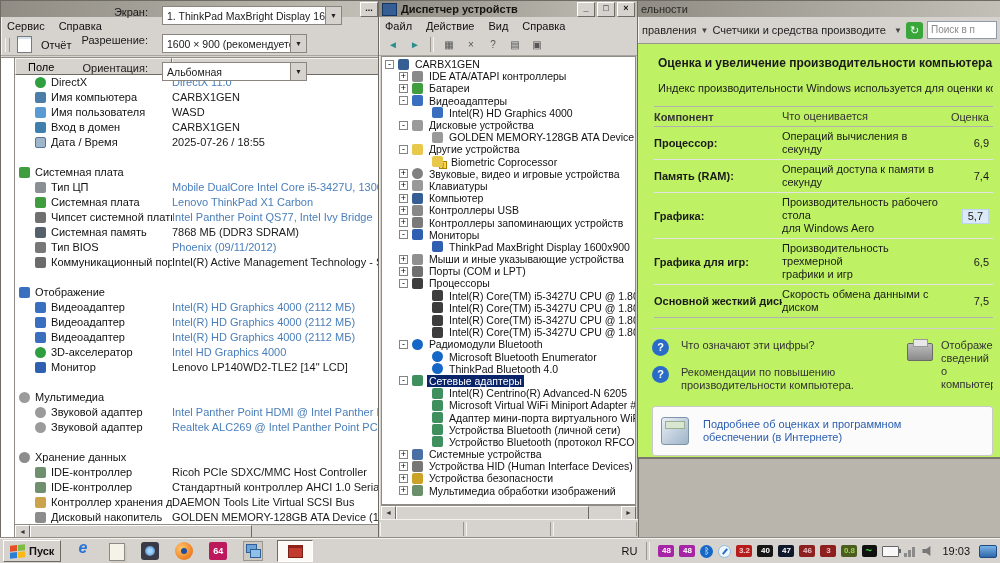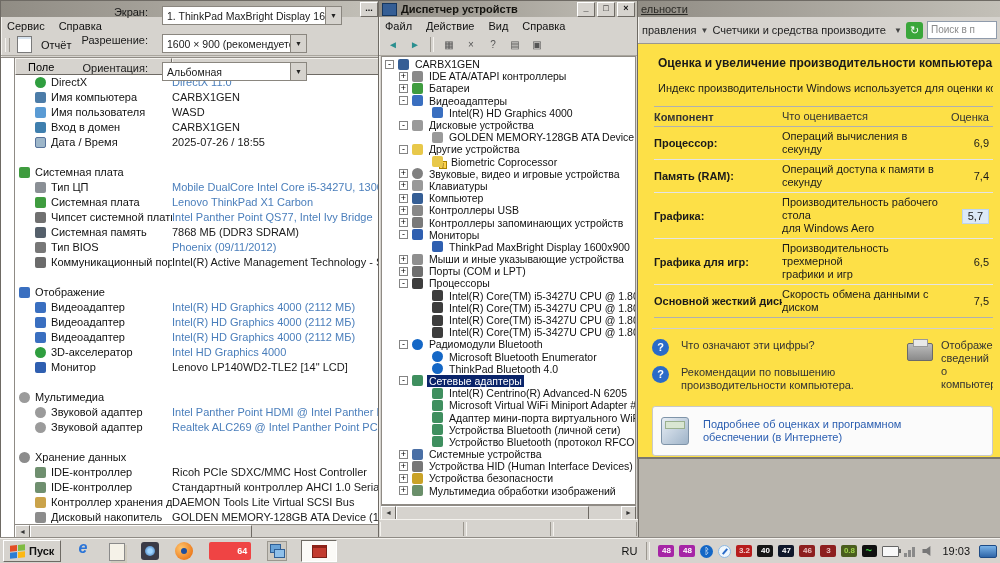--- a/index.html
+++ b/index.html
@@ -70,21 +70,21 @@
   #dm-status .cell{flex:1;border-right:1px solid #9b978f;border-left:1px solid #f4f2ee;margin:2px 1px;}
 
   
   #win-perf{left:637px;top:0;width:363px;height:456px;border-bottom:2px solid #7a766f;display:flex;flex-direction:column;}
   #pf-addr{height:26px;display:flex;align-items:center;font-size:11px;color:#222;padding:0 4px;gap:4px;border-bottom:1px solid #9b978f;}
   #pf-addr .crumb{white-space:nowrap;overflow:hidden;}
   #pf-addr .dd{color:#444;font-size:8px;}
   #pf-addr .flex{flex:1;}
   #pf-refresh{width:17px;height:17px;border-radius:3px;background:#3aa63a;color:#fff;font-size:11px;line-height:17px;text-align:center;flex:none;}
   #pf-search{width:62px;height:16px;background:#fff;border:1px solid #8f9bab;font-size:10px;line-height:16px;color:#8a8a8a;padding:0 3px;white-space:nowrap;overflow:hidden;flex:none;}
-  #pf-content{flex:1;background:#fde047;padding:10px 8px 6px 14px;overflow:hidden;font-size:11px;color:#1a1a1a;}
+  #pf-content{flex:1;background:#bef264;padding:10px 8px 6px 14px;overflow:hidden;font-size:11px;color:#1a1a1a;}
   #pf-h1{font-size:12px;font-weight:bold;margin:2px 0 12px 6px;}
   #pf-p1{margin:0 0 12px 6px;white-space:nowrap;overflow:hidden;}
   #pf-table{margin-left:2px;}
   .prow{display:flex;align-items:center;border-bottom:1px solid #e4e4e4;padding:3px 0;}
   .prow.phead{border-top:1px solid #b0b0b0;border-bottom:1px solid #b0b0b0;color:#333;}
   .prow.plast{border-bottom:1px solid #b0b0b0;}
   .pc1{width:128px;flex:none;font-weight:bold;white-space:nowrap;overflow:hidden;}
   .phead .pc1{font-weight:bold;}
   .pc2{flex:1;white-space:pre-line;line-height:13px;}
   .pc3{width:48px;flex:none;text-align:right;padding-right:4px;}
@@ -119,21 +119,21 @@
   .wlogo i:nth-child(1){background:#e34f26;}.wlogo i:nth-child(2){background:#7fbb42;}
   .wlogo i:nth-child(3){background:#2d7dd2;}.wlogo i:nth-child(4){background:#fdb813;}
   #ql{display:flex;align-items:center;margin-left:14px;gap:16px;flex:none;}
   .ql{width:18px;height:18px;position:relative;flex:none;}
   .ql-ie::after{content:"e";position:absolute;left:3px;top:-3px;font-size:16px;font-style:italic;font-weight:bold;color:#2a74d8;}
   .ql-docs{width:14px;height:16px;background:#f5f2e8;border:1px solid #8a8a8a;box-shadow:2px 2px 0 #cfcabd;margin-top:1px;}
   .ql-wmp{background:#3a3a46;border-radius:3px;}
   .ql-wmp::after{content:"";position:absolute;left:4px;top:4px;width:10px;height:10px;border-radius:50%;background:radial-gradient(circle,#9fd4ff 30%,#2f66a8);}
   .ql-ff{background:radial-gradient(circle at 35% 35%,#ffc66e,#e66000);border-radius:50%;}
   .ql-ff::after{content:"";position:absolute;left:6px;top:6px;width:6px;height:6px;border-radius:50%;background:#1f4f9e;}
-  .ql-64{background:#ef4444;border-radius:2px;color:#fff;font-size:9px;font-weight:bold;text-align:center;line-height:18px;padding-left:24px;}
+  .ql-64{background:#be185d;border-radius:2px;color:#fff;font-size:9px;font-weight:bold;text-align:center;line-height:18px;}
   .ql-disp{border:1px solid #9b978f;background:#ccc9c2;}
   .ql-disp::before{content:"";position:absolute;left:2px;top:2px;width:9px;height:7px;background:#69a3d8;border:1px solid #2f5f96;}
   .ql-disp::after{content:"";position:absolute;left:6px;top:7px;width:9px;height:7px;background:#8fc0ea;border:1px solid #2f5f96;}
   #taskapp{width:34px;height:20px;margin-left:14px;background:#fbfaf7;border:1px solid;border-color:#6e6a64 #fff #fff #6e6a64;display:flex;align-items:center;justify-content:center;flex:none;}
   #appic{width:13px;height:9px;background:#c23b2f;border:1px solid #7a1f17;border-top:3px solid #8e2218;}
   #tray{margin-left:auto;display:flex;align-items:center;gap:5px;flex:none;}
   #ru{font-size:11px;color:#111;margin-right:4px;}
   #traysep{width:2px;height:18px;border-left:1px solid #9b978f;border-right:1px solid #f4f2ee;margin-right:3px;}
   .tk{flex:none;}
   .tkb{min-width:12px;height:12px;line-height:12px;font-size:8px;font-weight:bold;text-align:center;border-radius:2px;padding:0 2px;}
@@ -662,21 +662,21 @@
     </div>
     <div id="dm-status">
       <span class="cell"></span>
         <span class="cell"></span>
         <span class="cell"></span>
     </div>
   </div>
 
   <div class="win" id="win-perf">
     <div class="tbar">
-      <span style="font-weight:normal;color:#2b2a26;text-decoration:underline;">ельности</span>
+      <span style="font-weight:normal;color:#2b2a26;">ельности</span>
     </div>
     <div id="pf-addr">
       <span>правления</span>
       <span class="dd">▼</span>
       <span class="crumb">Счетчики и средства производительности</span>
       <span class="flex"></span>
       <span class="dd">▼</span>
       <span id="pf-refresh">↻</span>
       <span id="pf-search">Поиск в п</span>
     </div>

